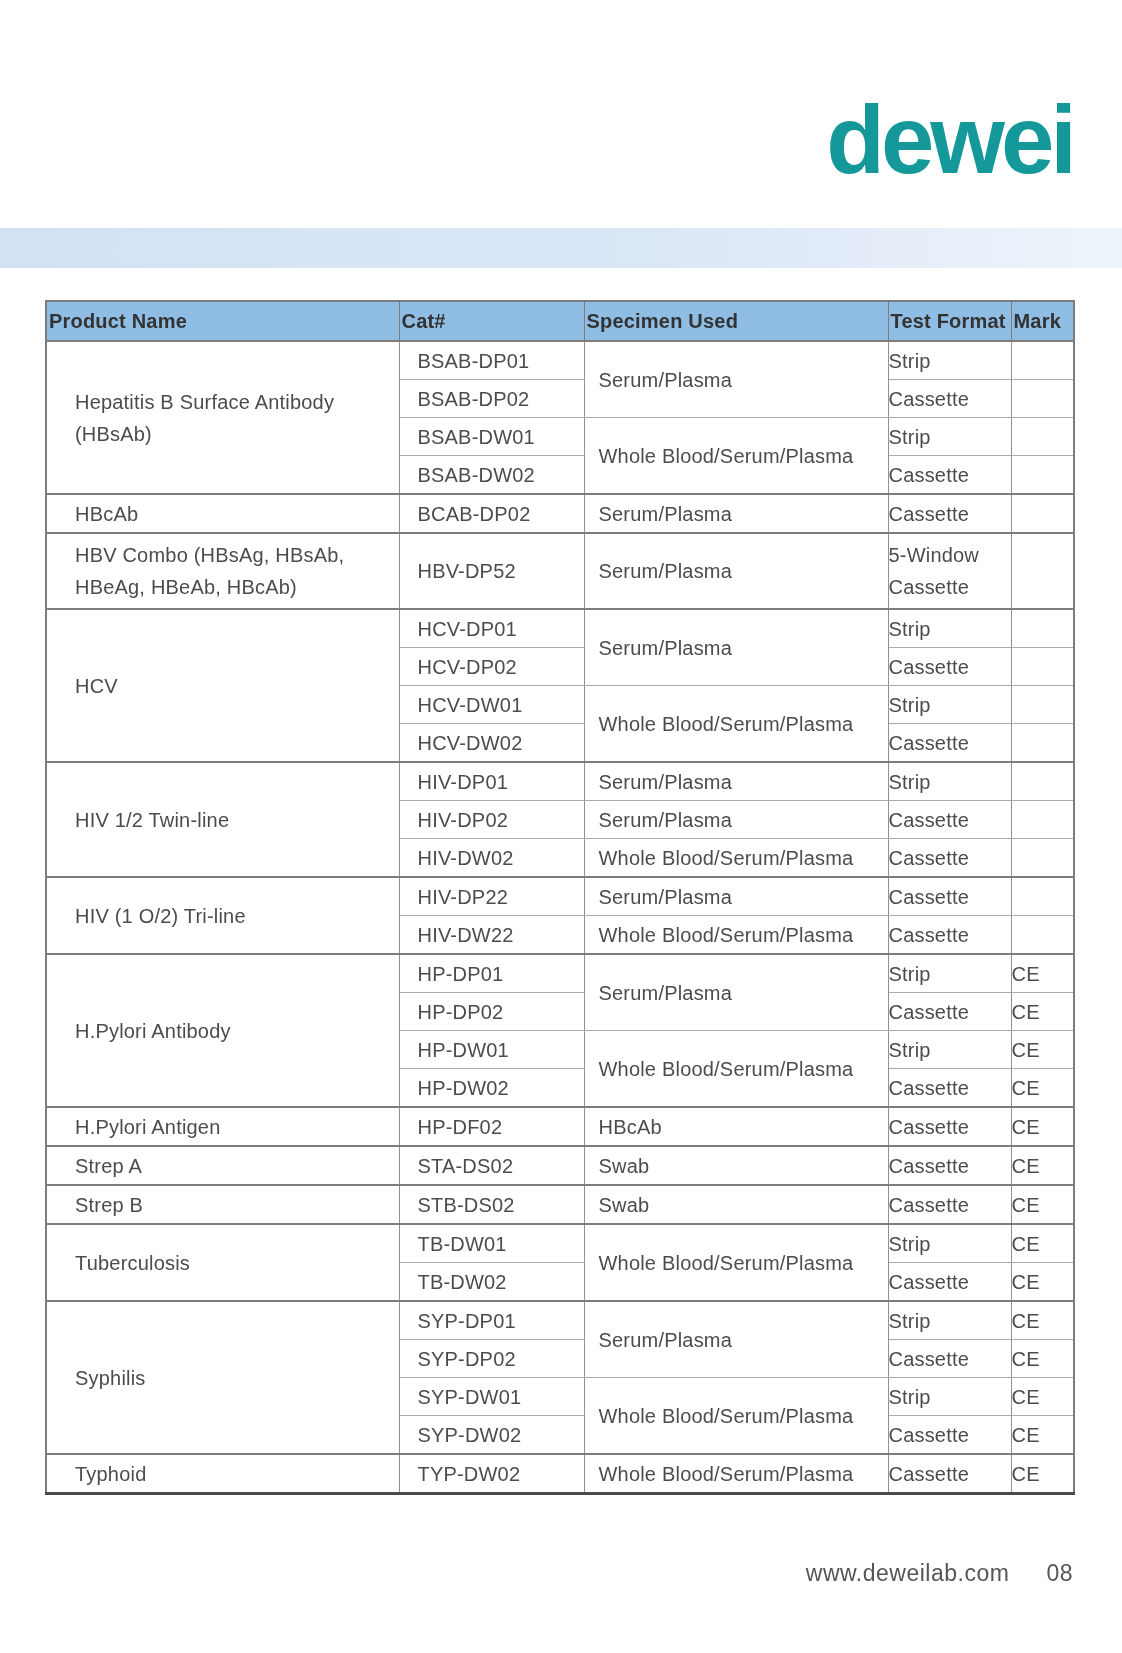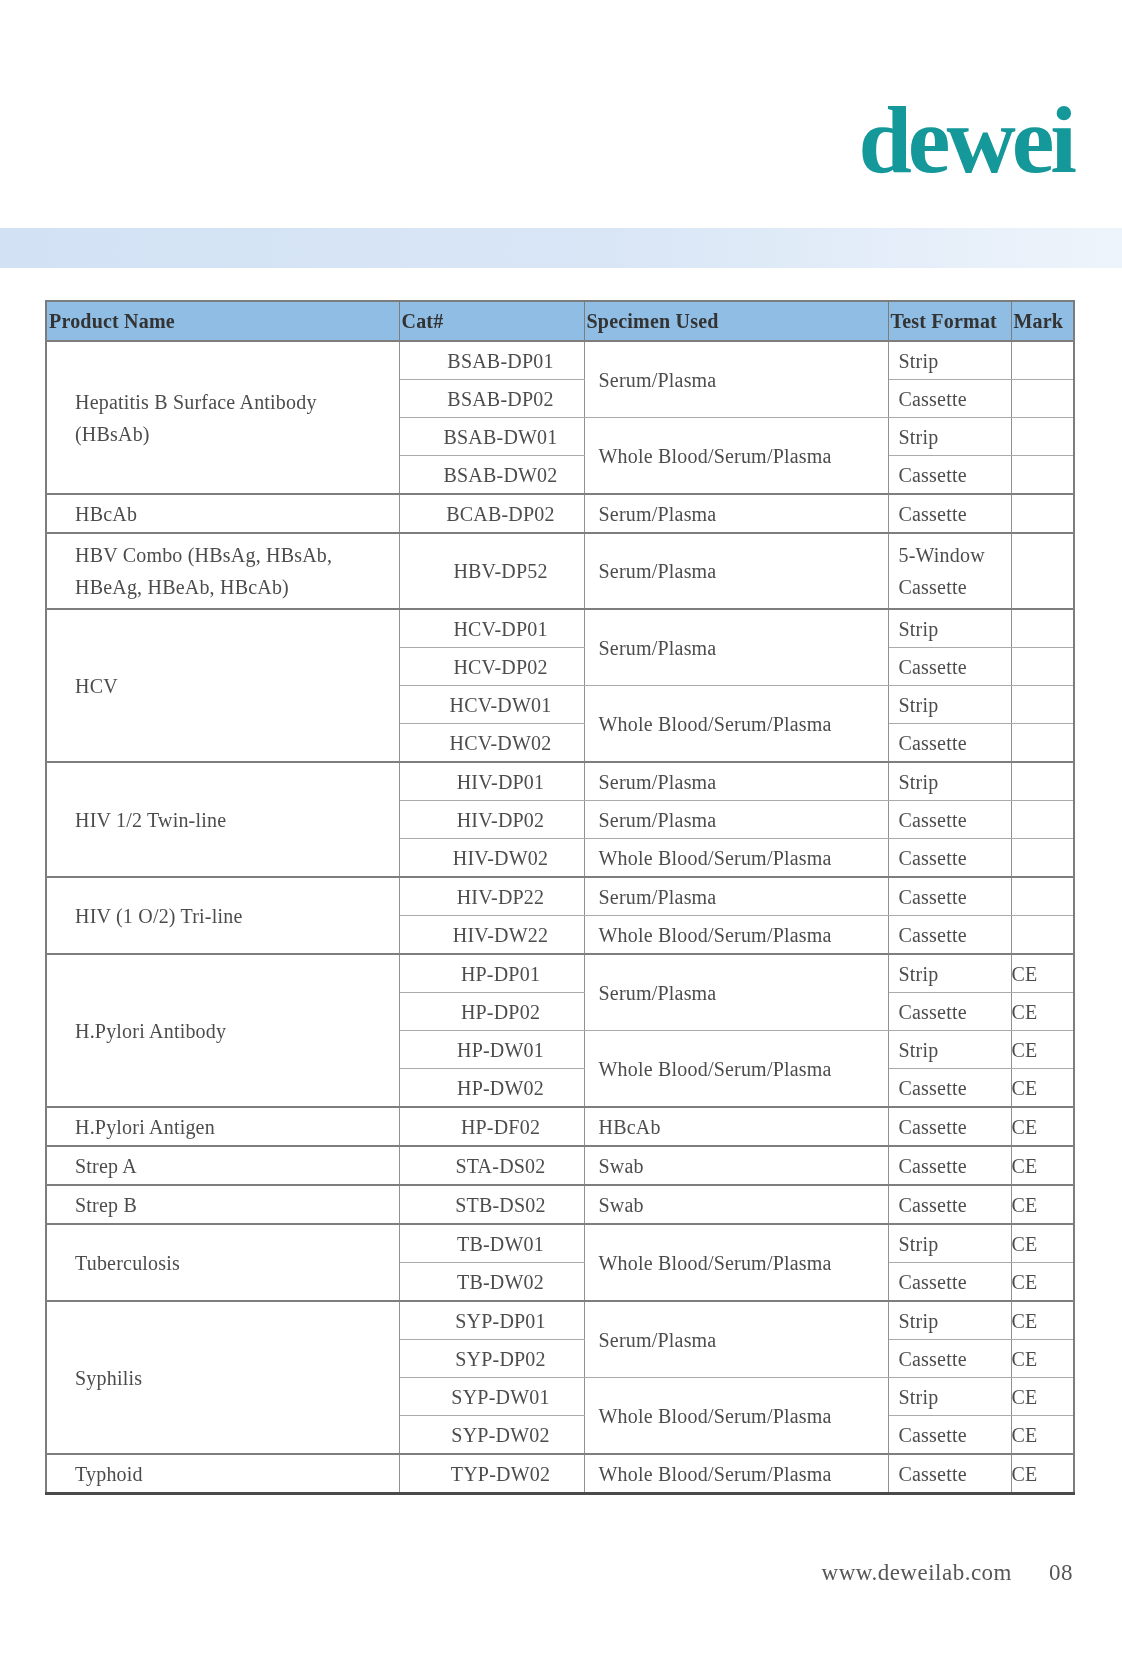--- a/index.html
+++ b/index.html
@@ -1,21 +1,21 @@
 <!DOCTYPE html>
 <html style="--brand-teal: #14989a; --header-bg: #8fbde4; --banner-from: #d2e2f4; --banner-to: #eef4fb;"><head>
 <meta charset="utf-8">
 <style>
   html,body { margin:0; padding:0; background:#e8e8e8; }
   .page {
     position:relative;
     width:1122px; height:1653px;
     margin:0 auto;
     background:#ffffff;
-    font-family:Liberation Serif, serif;
+    font-family:Liberation Sans, sans-serif;
     overflow:hidden;
   }
 
   
   .logo {
     position:absolute;
     top:92px; right:49px;
     font-size:96px;
     font-weight:bold;
     letter-spacing:-4px;
@@ -65,23 +65,23 @@
     color:#4c4c4c;
     vertical-align:middle;
     line-height:1.6;
     padding:0;
     overflow:hidden;
     letter-spacing:0.2px;
   }
   tr.section-start td { border-top:2px solid #7e7e7e; }
   tr.tall td { height:74px; }
   td.col-product  { padding-left:28px; padding-right:8px; }
-  td.col-cat      { padding-left:18px;text-align:center; }
+  td.col-cat      { padding-left:18px; }
   td.col-specimen { padding-left:14px; padding-right:4px; }
-  td.col-format   { padding-left:10px; padding-right:2px; }
+  td.col-format   { padding-right:2px; }
   td.col-mark     { }
 
   
   .footer {
     position:absolute;
     top:1560px; right:49px;
     display:flex;
     align-items:baseline;
     gap:37px;
     font-size:23px;

